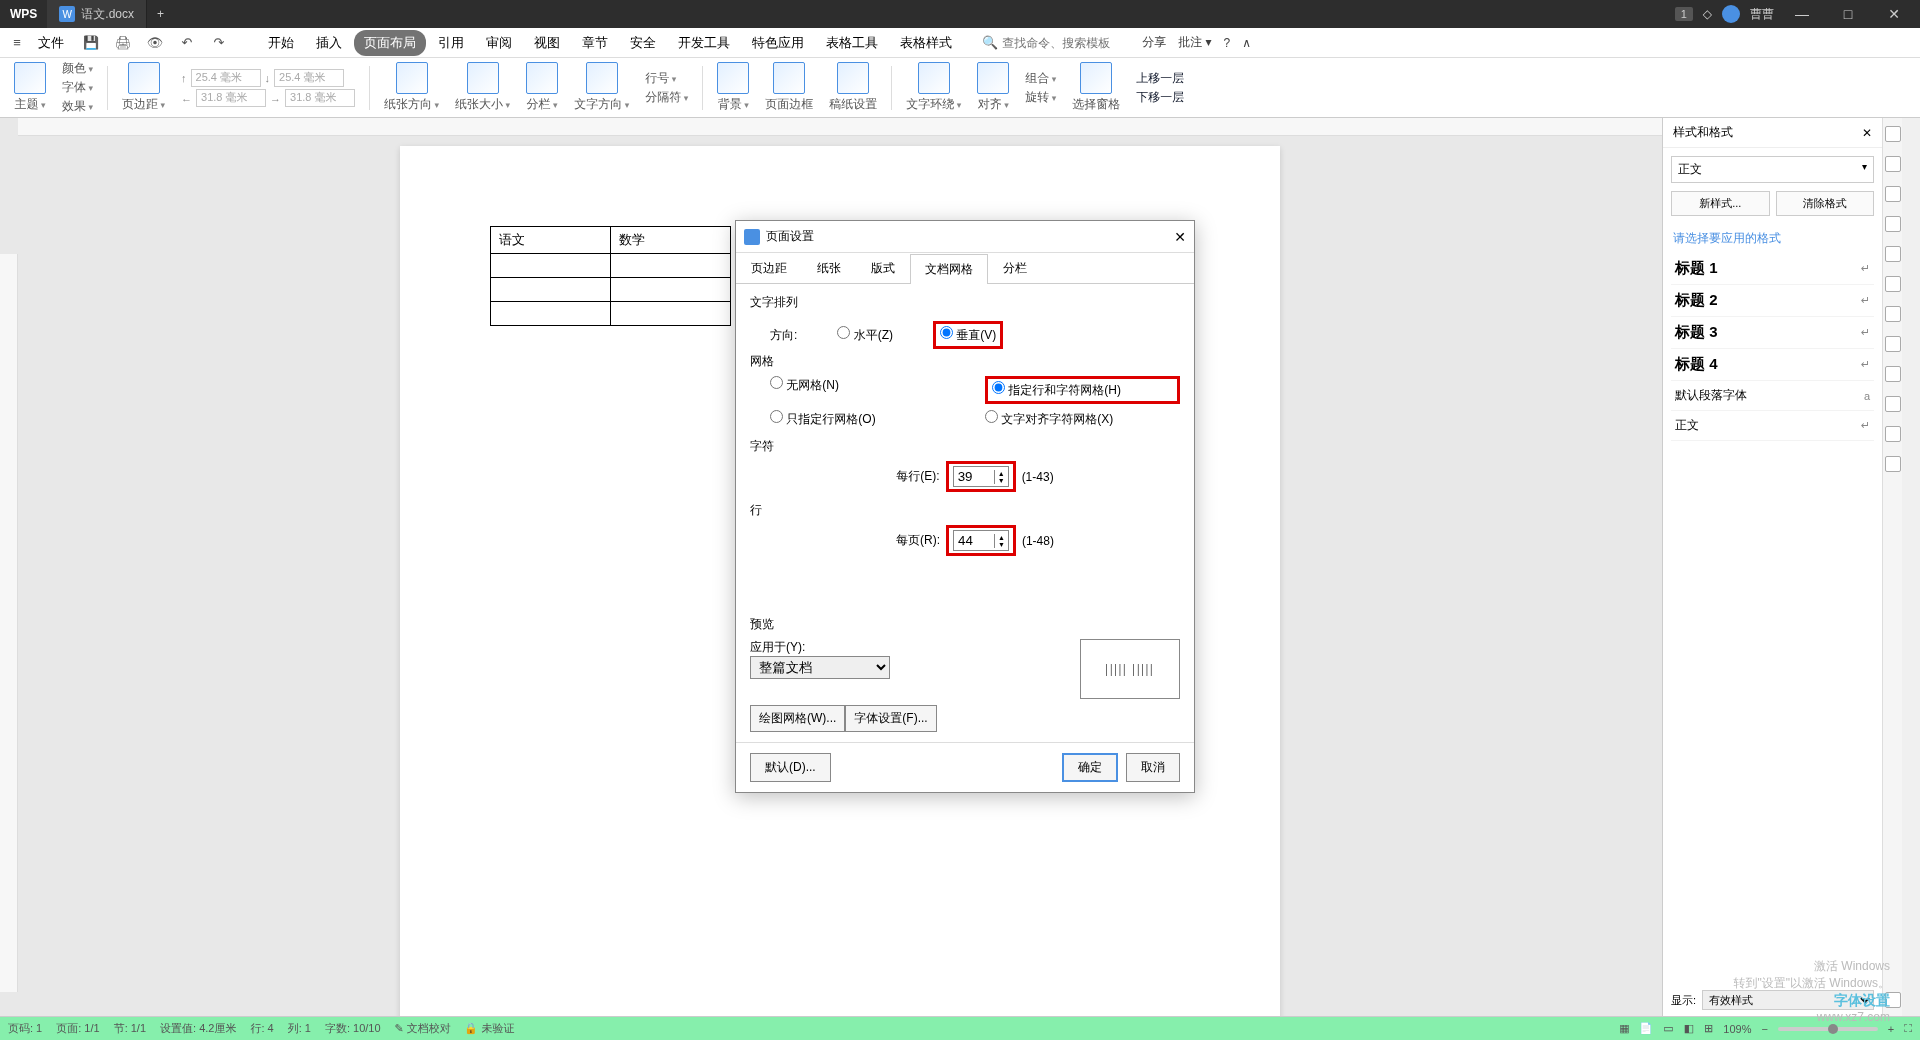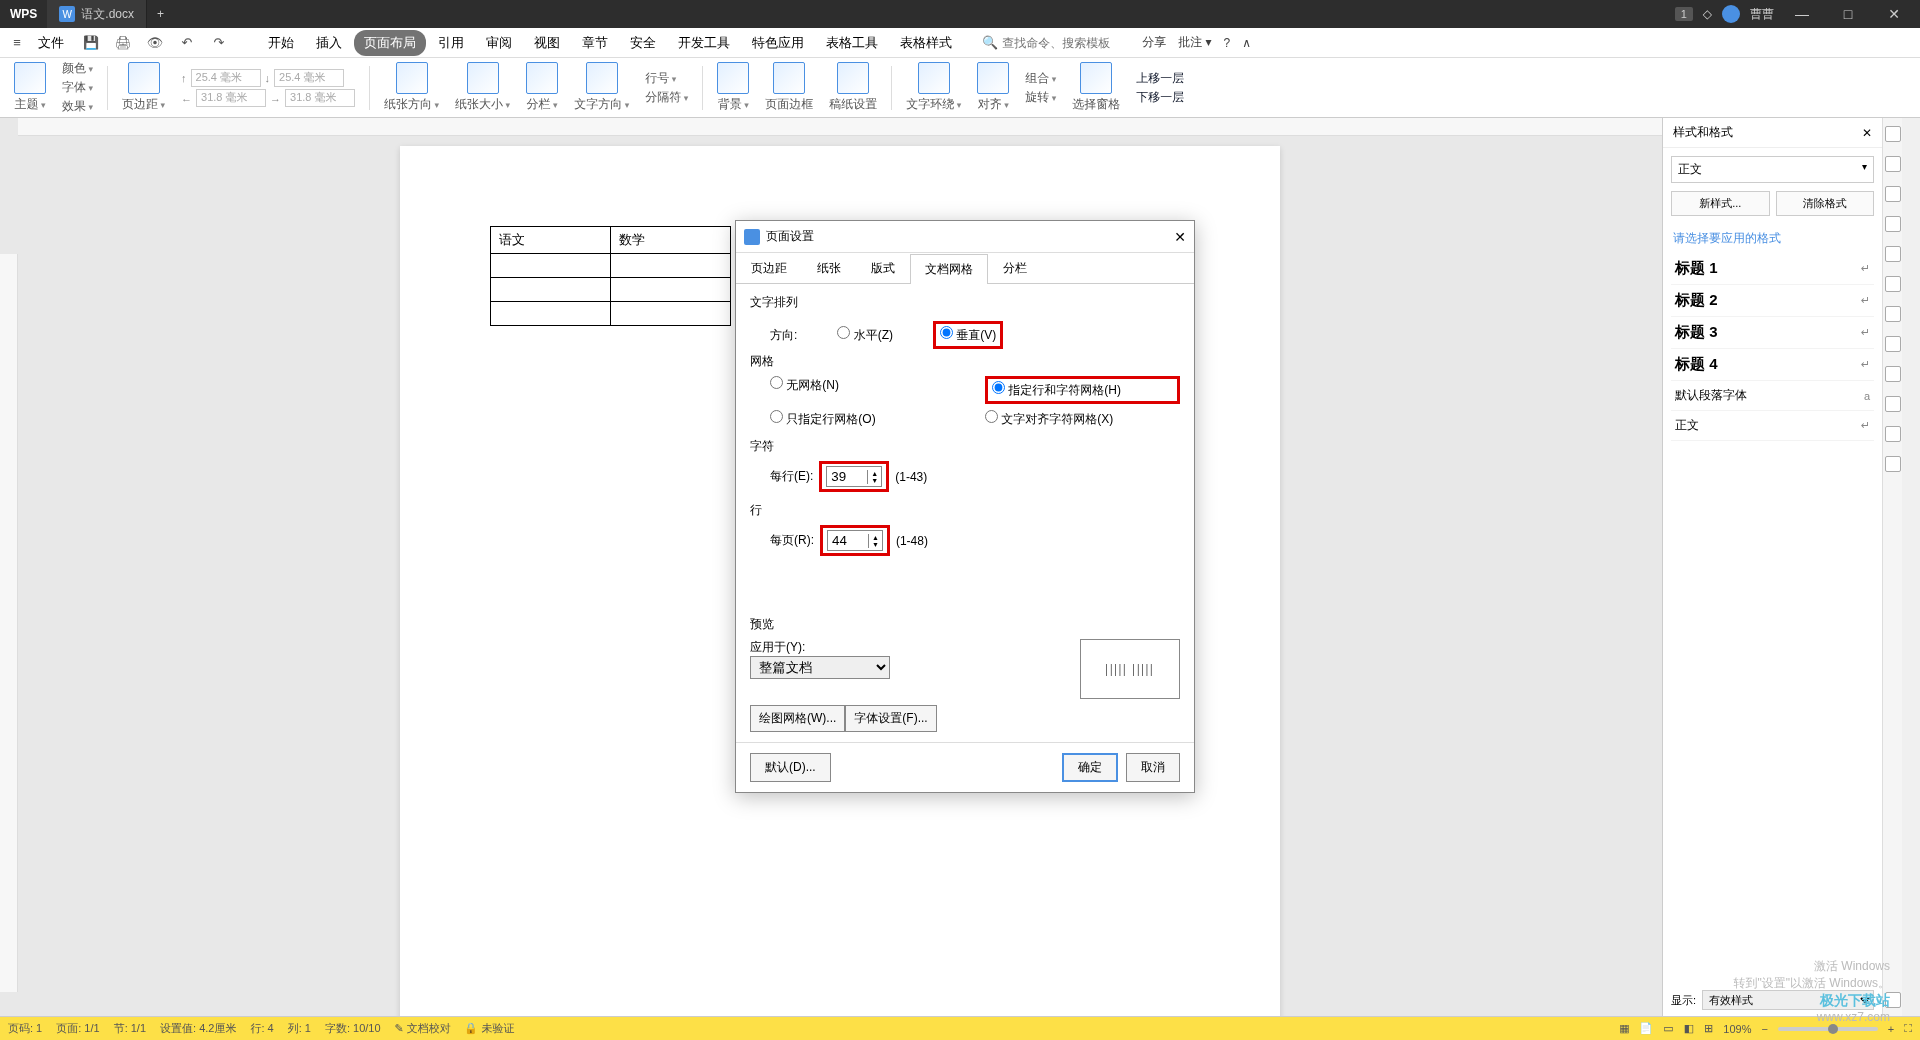--- a/index.html
+++ b/index.html
@@ -66,36 +66,36 @@
 .side-panel .style-item .ret { margin-left: auto; font-size: 11px; color: #888; font-weight: normal; }
 .side-panel .style-item.small { font-weight: normal; font-size: 12px; }
 .side-panel .show-row { position: absolute; bottom: 6px; left: 8px; right: 8px; display: flex; align-items: center; gap: 6px; font-size: 11px; }
 .side-panel .show-row select { flex: 1; border: 1px solid #ccc; font-size: 11px; padding: 2px; }
 
 
 .right-strip { position: absolute; right: 0; top: 0; bottom: 0; width: 20px; background: #f5f5f5; border-left: 1px solid #ddd; display: flex; flex-direction: column; align-items: center; padding-top: 8px; gap: 14px; }
 .right-strip .ricon { width: 16px; height: 16px; border: 1px solid #aaa; border-radius: 2px; background: #fff; }
 
 
-.statusbar { position: absolute; bottom: 0; left: 0; right: 0; height: 24px; background: #fde047; border-top: 1px solid #ccc; display: flex; align-items: center; font-size: 11px; color: #555; padding: 0 8px; gap: 14px; }
+.statusbar { position: absolute; bottom: 0; left: 0; right: 0; height: 24px; background: #86efac; border-top: 1px solid #ccc; display: flex; align-items: center; font-size: 11px; color: #555; padding: 0 8px; gap: 14px; }
 .statusbar .right { margin-left: auto; display: flex; align-items: center; gap: 10px; }
 .statusbar .zoom-slider { width: 100px; height: 4px; background: #ccc; position: relative; border-radius: 2px; }
 .statusbar .zoom-slider::after { content: ""; position: absolute; left: 50%; top: -3px; width: 10px; height: 10px; background: #888; border-radius: 50%; }
 .dialog { position: absolute; left: 735px; top: 220px; width: 460px; background: #fff; border: 1px solid #888; box-shadow: 0 4px 20px rgba(0,0,0,0.25); font-size: 12px; }
 .dialog .title { height: 32px; display: flex; align-items: center; padding: 0 8px; border-bottom: 1px solid #ddd; }
 .dialog .title .dicon { width: 16px; height: 16px; background: #4a90e2; border-radius: 2px; margin-right: 6px; }
 .dialog .title .close { margin-left: auto; cursor: pointer; font-size: 14px; }
 .dialog .tabs { display: flex; border-bottom: 1px solid #ccc; }
 .dialog .tabs .dtab { padding: 6px 14px; cursor: pointer; border: 1px solid transparent; border-bottom: none; }
 .dialog .tabs .dtab.active { border-color: #ccc; background: #fff; position: relative; top: 1px; }
 .dialog .body { padding: 10px 14px; }
 .dialog .section-label { font-size: 12px; margin-bottom: 6px; }
 .dialog .radio-row { display: flex; gap: 40px; padding: 4px 0 4px 20px; align-items: center; }
 .dialog .radio-grid { display: grid; grid-template-columns: 1fr 1fr; gap: 6px 20px; padding-left: 20px; }
-.dialog .field-row { display: flex; align-items: center; gap: 6px; padding-left: 20px; }
+.dialog .field-row { display: flex; align-items: center; gap: 6px; padding-left: 20px; justify-content: center; }
 .dialog .spin-wrap { display: flex; align-items: center; border: 1px solid #888; }
 .dialog .spin-wrap input { border: none; width: 40px; padding: 2px 4px; outline: none; }
 .dialog .spin-btns { display: flex; flex-direction: column; border-left: 1px solid #888; }
 .dialog .spin-btns span { font-size: 7px; line-height: 7px; padding: 0 3px; cursor: pointer; }
 .dialog .highlight { border: 3px solid #d00; padding: 2px 4px; display: inline-flex; align-items: center; }
 .dialog .preview-box { width: 100px; height: 60px; border: 1px solid #888; float: right; display: flex; align-items: center; justify-content: center; letter-spacing: 2px; font-family: serif; }
 .dialog .apply-row { display: flex; align-items: flex-start; gap: 10px; }
 .dialog select { border: 1px solid #888; padding: 2px 4px; width: 140px; }
 .dialog .btn-bar { display: flex; gap: 8px; padding: 10px 14px; border-top: 1px solid #ddd; }
 .dialog .btn-bar button { padding: 4px 14px; border: 1px solid #888; background: #f5f5f5; cursor: pointer; font-size: 12px; }
@@ -444,15 +444,15 @@
     <span>−</span>
     <div class="zoom-slider"></div>
     <span>+</span>
     <span>⛶</span>
   </div>
 </div>
 
 <div class="watermark">
   <div>激活 Windows</div>
   <div>转到"设置"以激活 Windows。</div>
-  <div class="logo2">极光下载站</div>
+  <div class="logo2">字体设置</div>
   <div>www.xz7.com</div>
 </div>
 
 </body></html>

